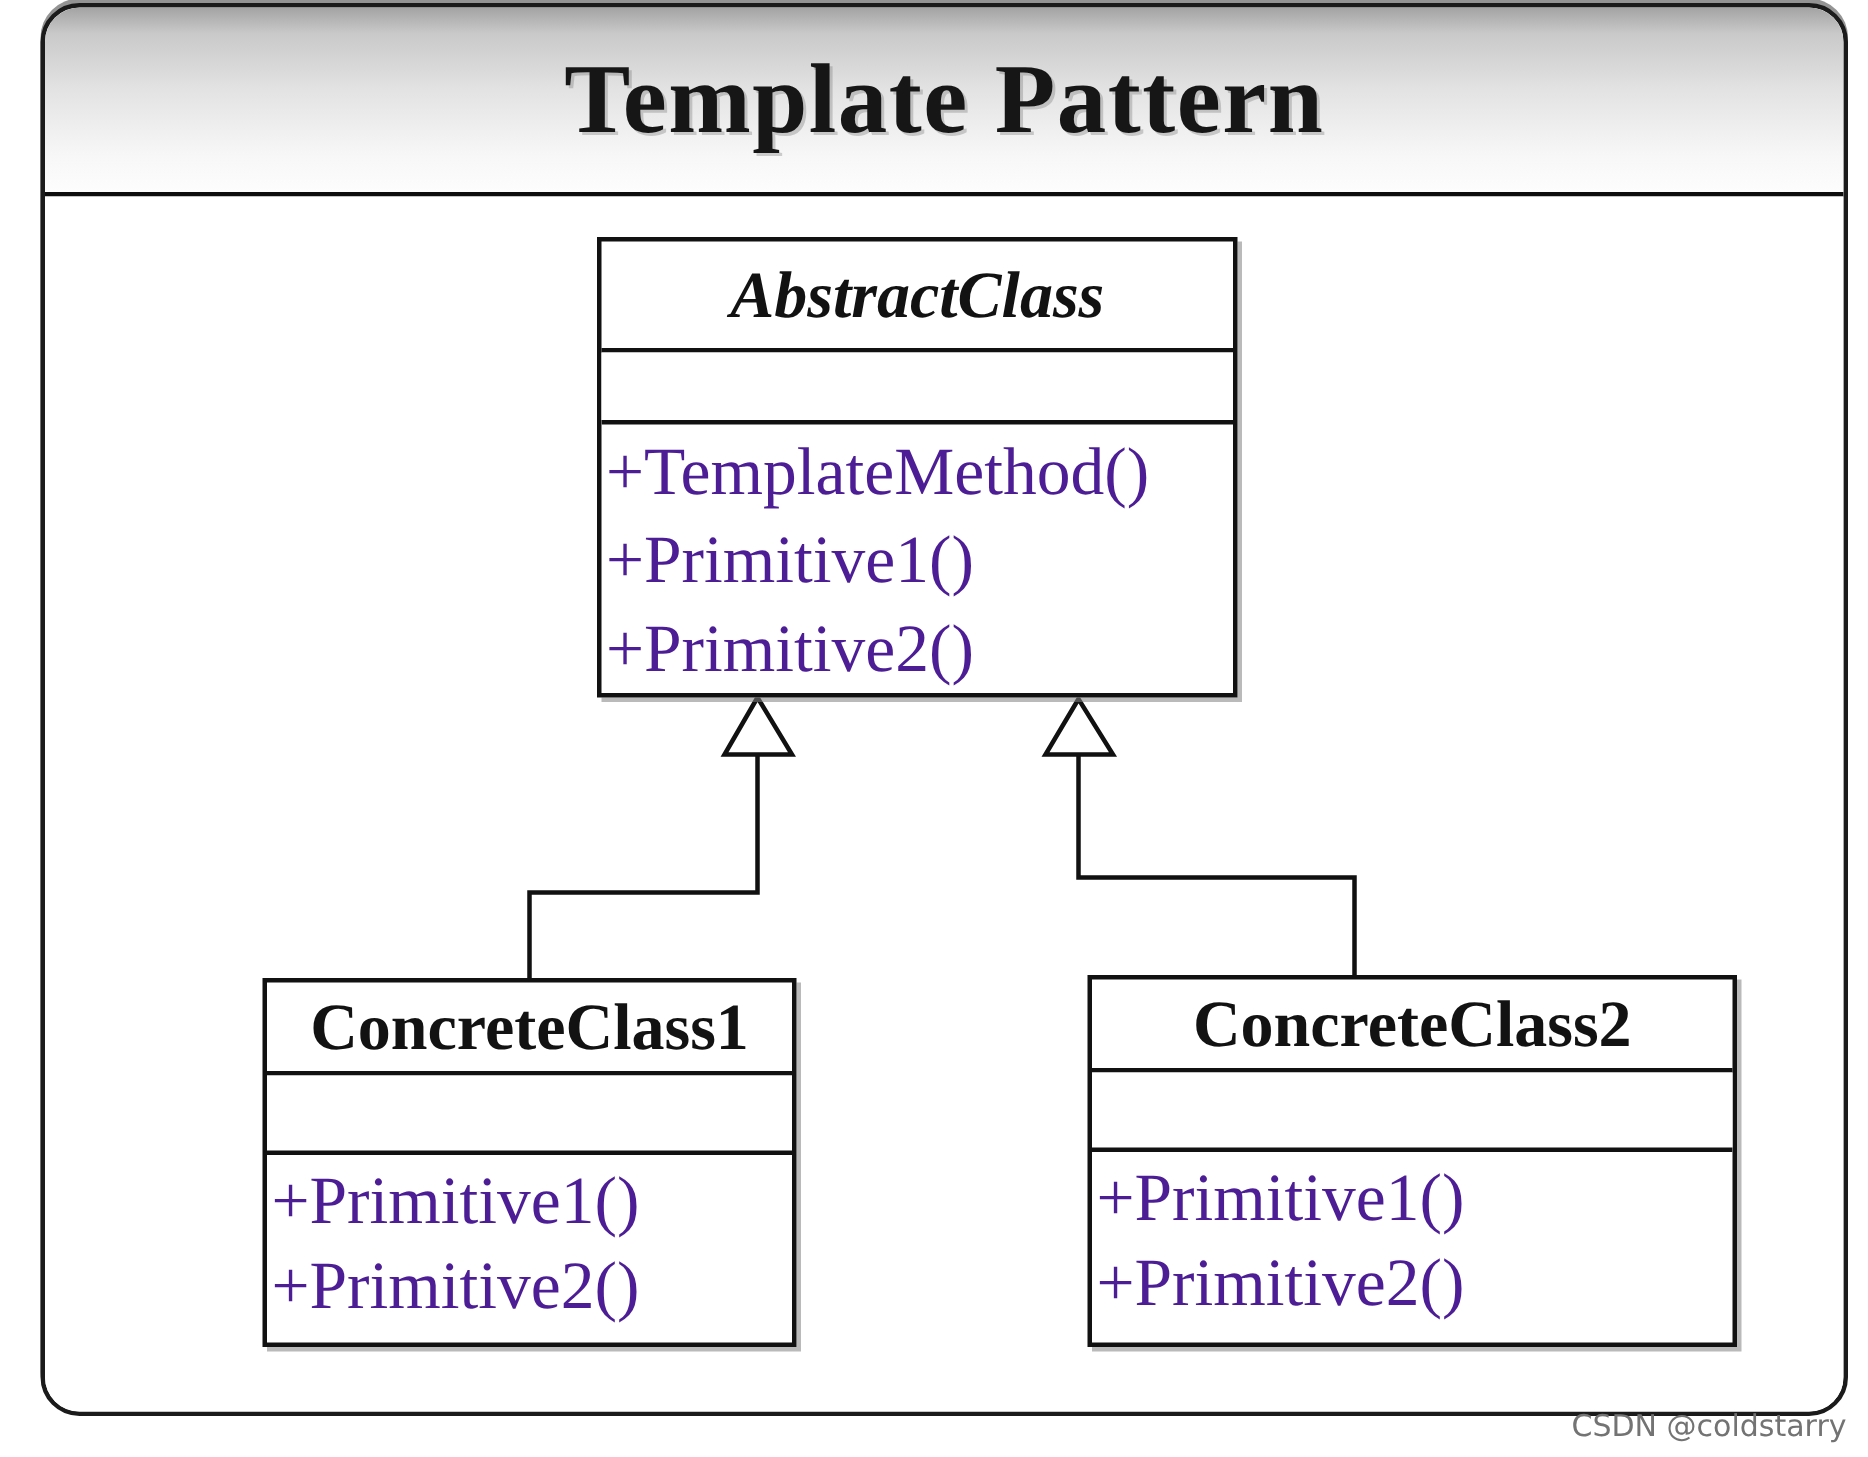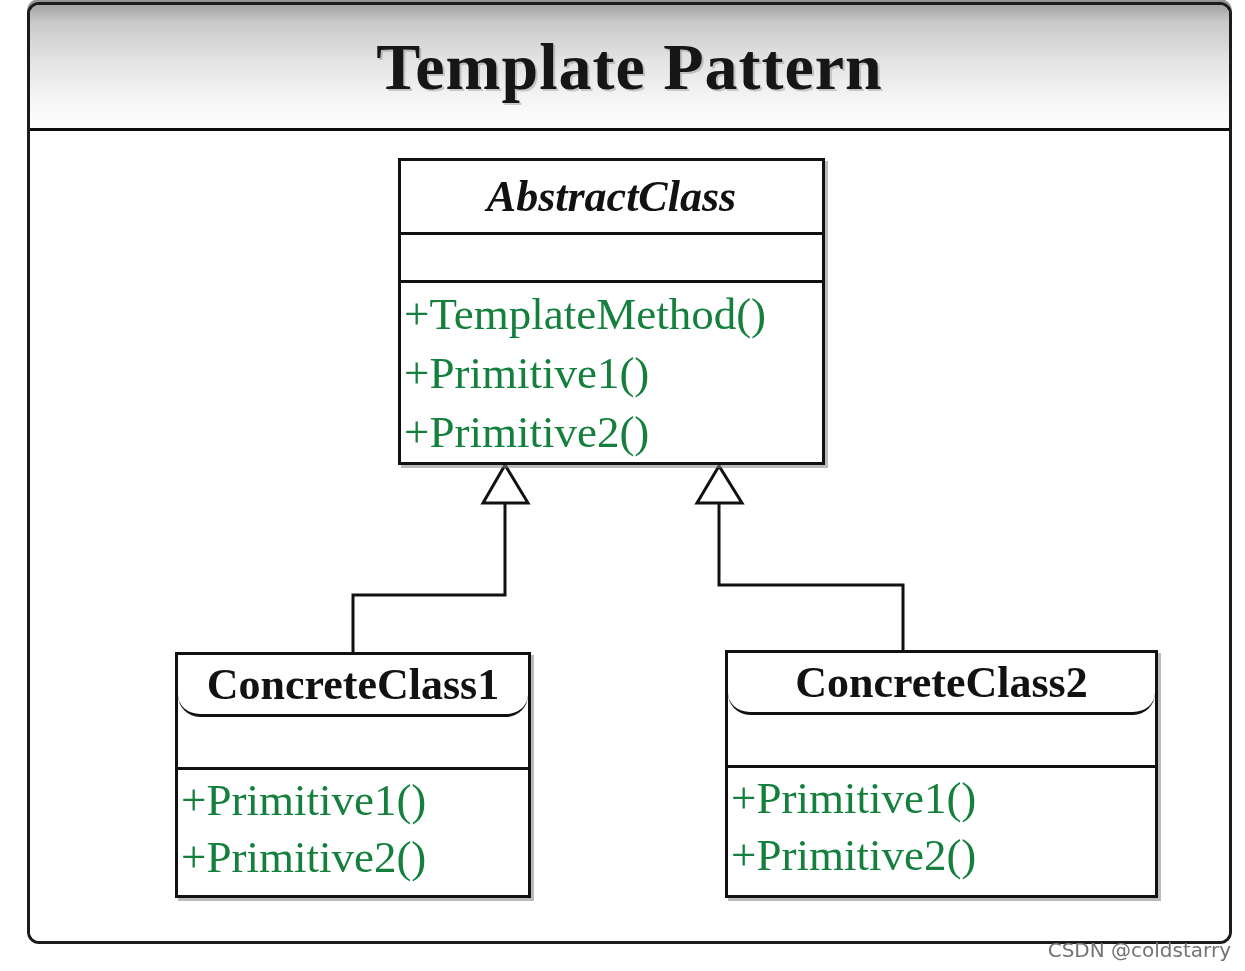--- a/index.html
+++ b/index.html
@@ -13,21 +13,21 @@
     font-family: "Liberation Serif", "DejaVu Serif", serif;
   }
   
   .frame {
     position: absolute;
     left: 27px;
     top: 2px;
     width: 1205px;
     height: 942px;
     border: 3px solid #1b1b1b;
-    border-radius: 12px;
+    border-radius: 26px;
     background: #ffffff;
     overflow: hidden;
     box-shadow: 0 -3px 0 #949494;
   }
   .frame-header {
     height: 126px;
     border-bottom: 3px solid #0d0d0d;
     background: linear-gradient(180deg, #a3a3a3 0%, #c9c9c9 14%, #e3e3e3 45%, #f7f7f7 80%, #fdfdfd 100%);
     display: flex;
     align-items: center;
@@ -63,32 +63,32 @@
   }
   .uml-name.italic { font-style: italic; }
   .uml-attrs {
     border-bottom: 3px solid #111111;
     background: #ffffff;
   }
   .uml-methods {
     flex: 1;
     padding: 2px 3px 0 3px;
     font-size: 45px;
-    color: #15803d;
+    color: #4c1d95;
   }
   .uml-method { white-space: nowrap; }
 
   #abstract-class { left: 398px; top: 158px; width: 427px; height: 307px; }
   #abstract-class .uml-name  { height: 80px; }
   #abstract-class .uml-attrs { height: 51px; }
   #abstract-class .uml-method { line-height: 59px; }
 
   #concrete-class-1 { left: 175px; top: 652px; width: 356px; height: 246px; }
   #concrete-class-2 { left: 725px; top: 650px; width: 433px; height: 248px; }
-  .concrete .uml-name  { height: 62px; border-radius: 22px; }
+  .concrete .uml-name  { height: 62px; }
   .concrete .uml-attrs { height: 53px; }
   .concrete .uml-method { line-height: 57px; }
 
   
   .connectors {
     position: absolute;
     left: 0; top: 0;
     width: 1245px;
     height: 971px;
     z-index: 1;

